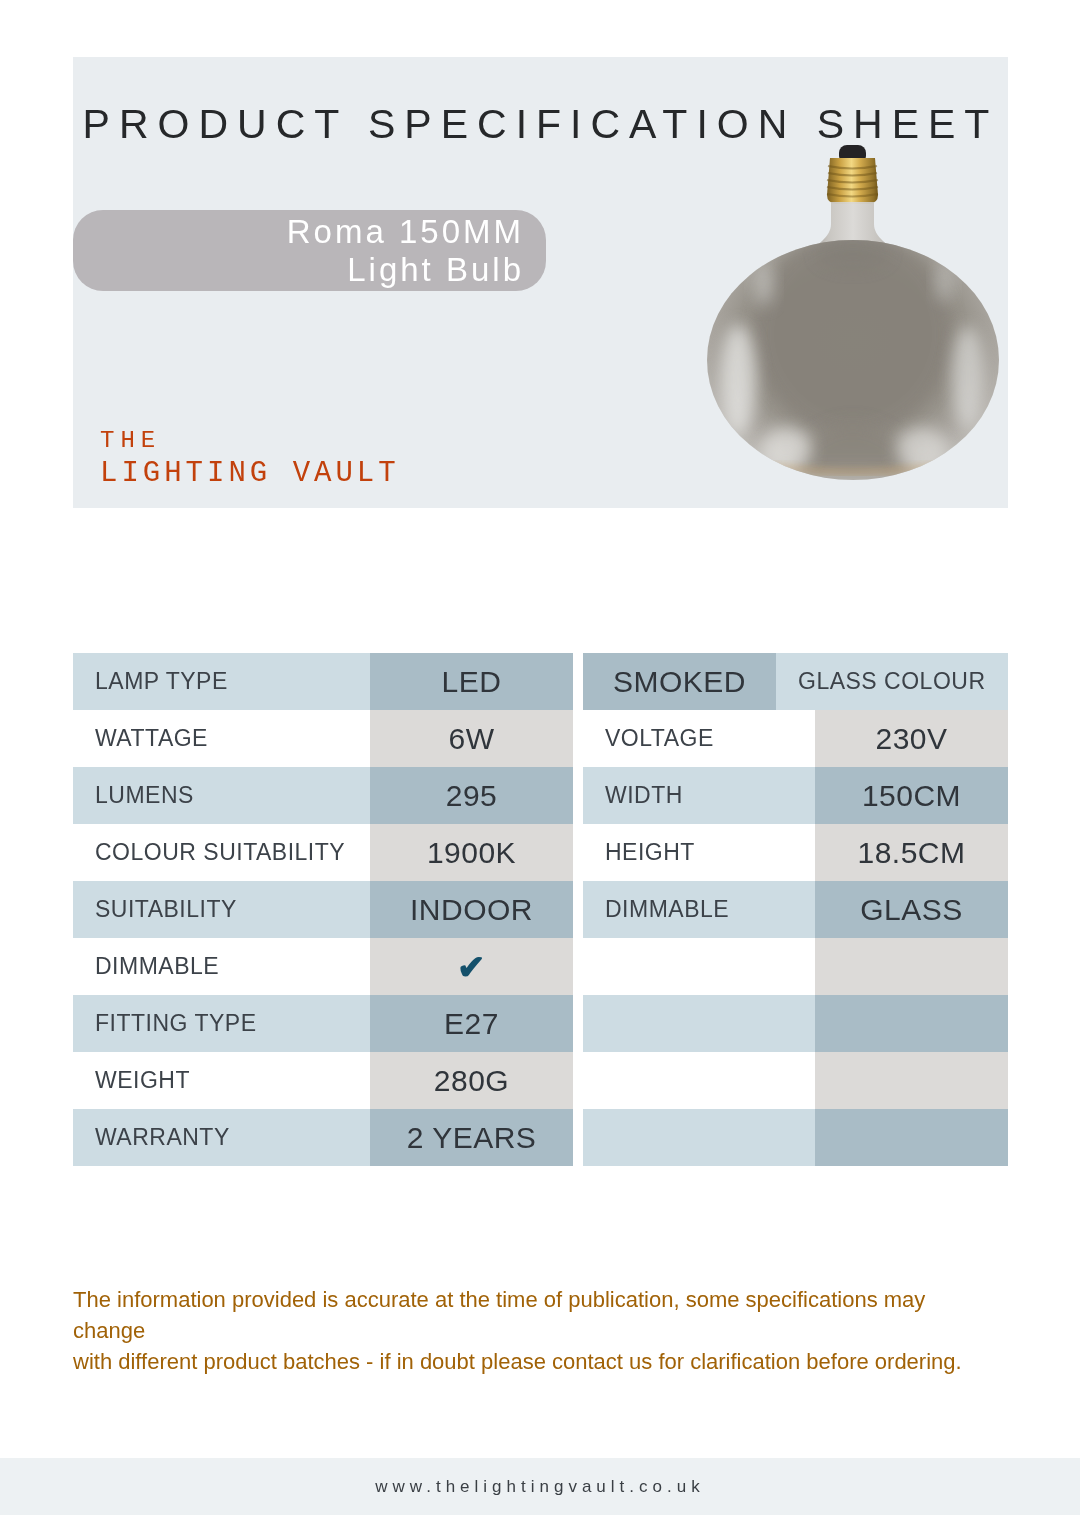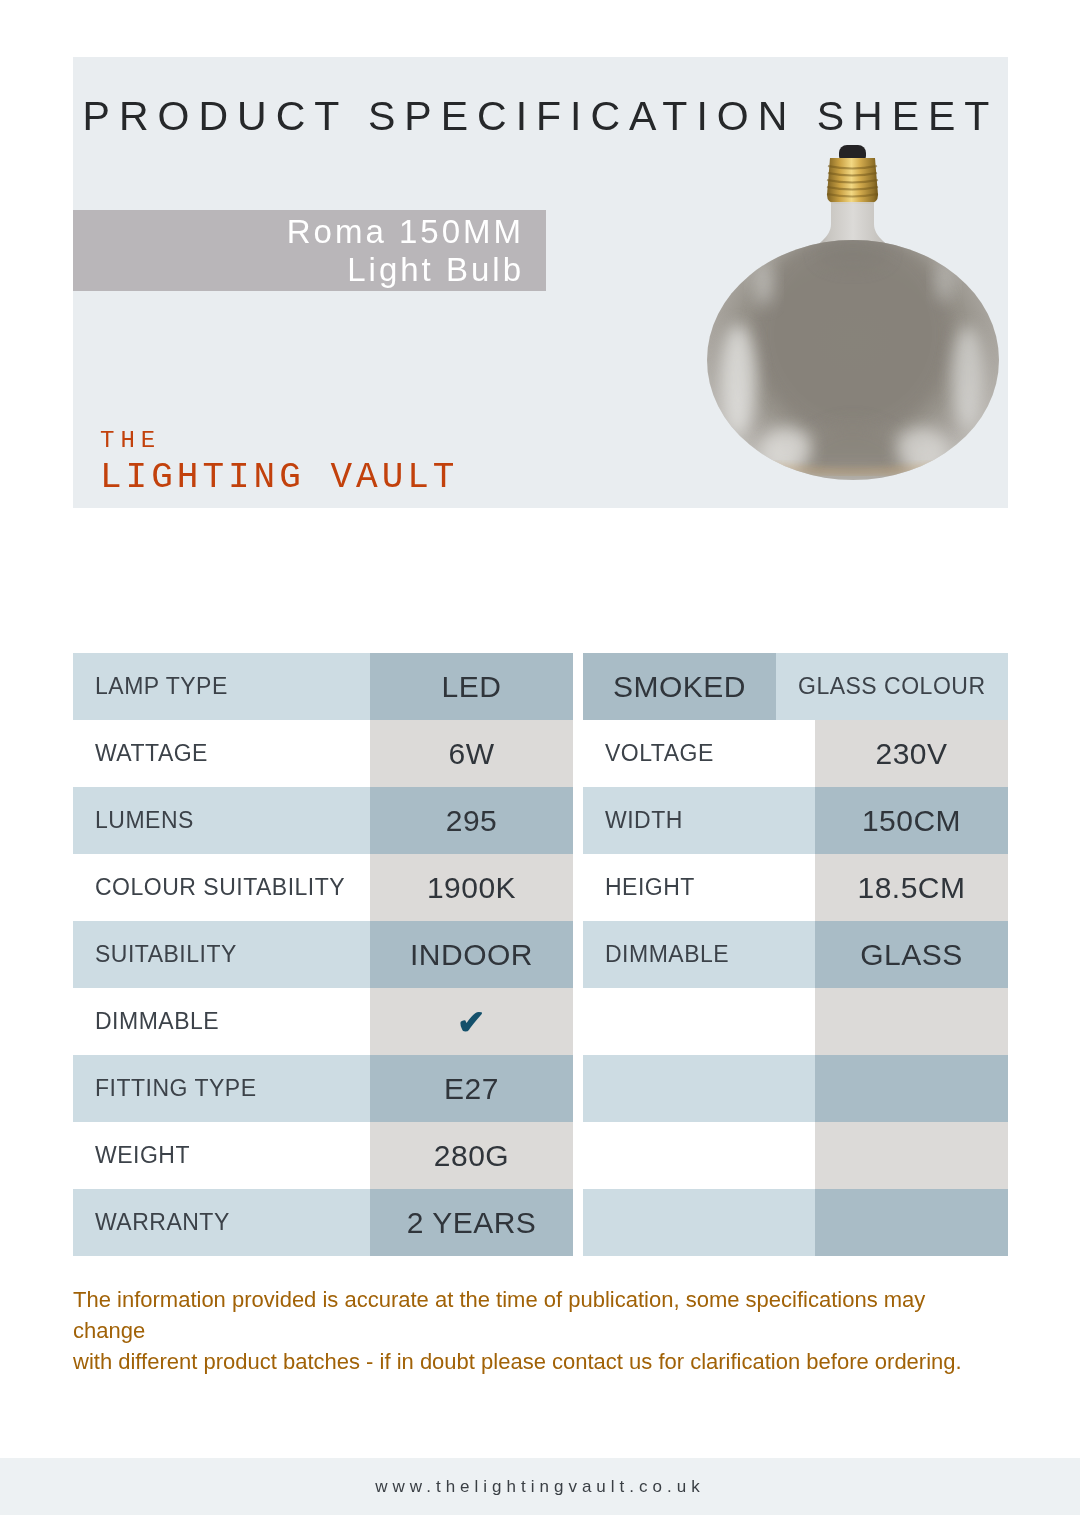--- a/index.html
+++ b/index.html
@@ -18,42 +18,42 @@
   html,body{background:#ffffff;}
   body{
     width:1080px;height:1528px;position:relative;overflow:hidden;
     font-family:"Liberation Sans", sans-serif;
   }
   .header-block{
     position:absolute;left:73px;top:57px;width:935px;height:451px;
     background:var(--header-bg);
   }
   .page-title{
-    position:absolute;top:36px;left:0;width:100%;text-align:center;
+    position:absolute;top:44px;left:0;width:100%;text-align:center;
     font-size:41px;font-weight:400;letter-spacing:9px;color:#26282a;
     white-space:nowrap;
   }
   .product-banner{
     position:absolute;left:0;top:153px;width:473px;height:81px;
     background:var(--banner-bg);color:#ffffff;text-align:right;
     padding:3px 22px 0 0;
-    font-size:33px;font-weight:400;letter-spacing:3px;line-height:38px;
+    font-size:33px;font-weight:400;letter-spacing:3px;line-height:38px;border-radius:30px;
   }
   .brand-logo{
     position:absolute;left:27px;top:370px;color:#c2410c;
     font-family:Liberation Mono, monospace;
   }
   .logo-the{font-size:24px;letter-spacing:6px;}
-  .logo-main{font-size:36px;letter-spacing:4px;margin-top:3px;}
+  .logo-main{font-size:29px;letter-spacing:4px;margin-top:3px;}
   .bulb-svg{position:absolute;left:625px;top:75px;width:310px;height:362px;}
 
   .spec-table{position:absolute;top:653px;}
   .spec-table.left{left:73px;width:500px;}
   .spec-table.right{left:583px;width:425px;}
-  .spec-row{display:flex;height:67px;}
+  .spec-row{display:flex;height:57px;}
   .spec-row .cell{display:flex;align-items:center;}
   .cell.label{
     padding-left:22px;font-size:23px;color:var(--label-text);
     letter-spacing:0.5px;
   }
   .cell.value{
     justify-content:center;font-size:30px;color:var(--value-text);
     letter-spacing:0.5px;
   }
   .spec-table.left .cell.label{width:297px;}

